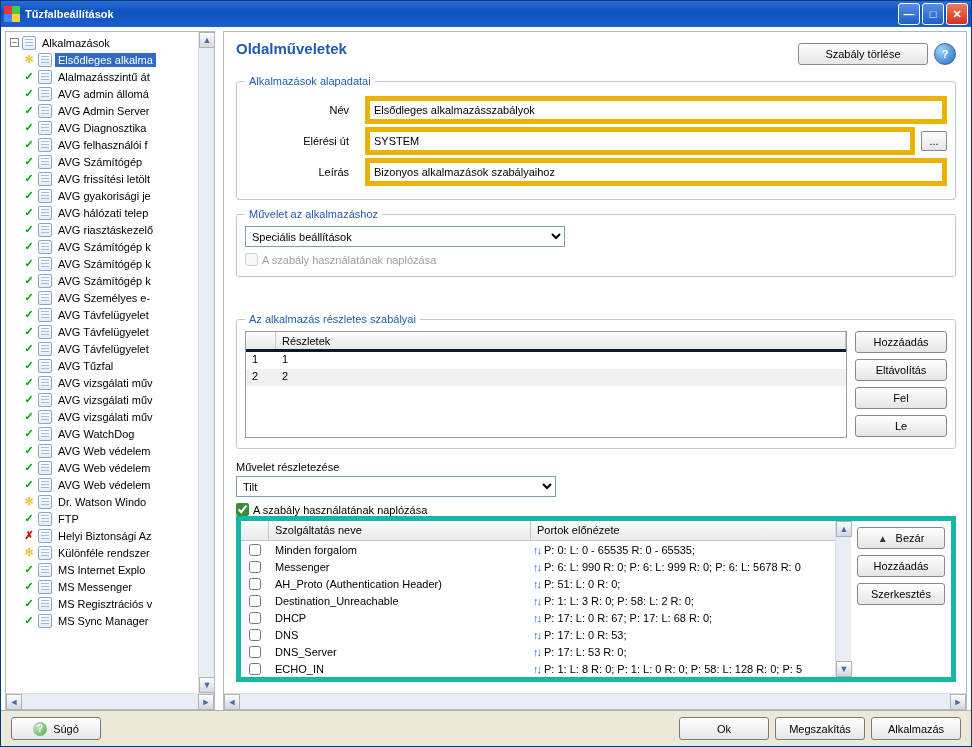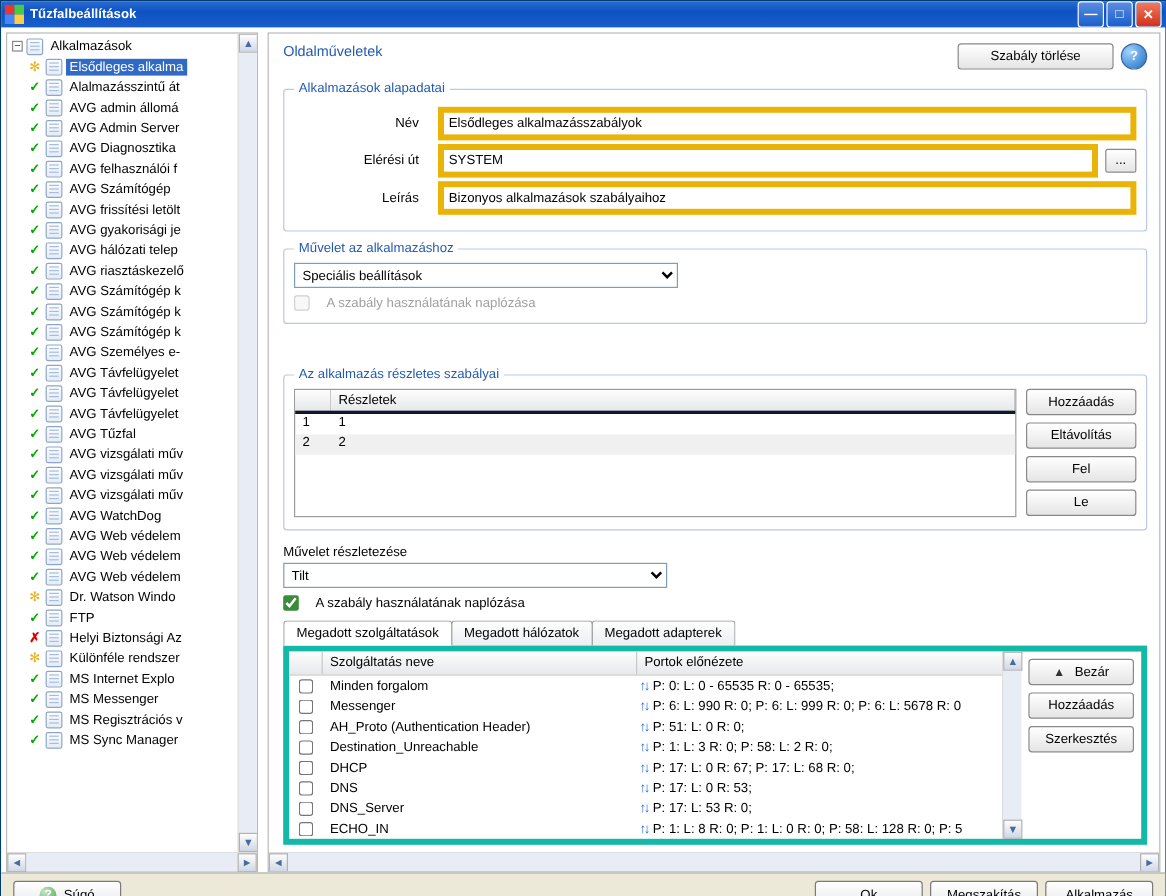--- a/index.html
+++ b/index.html
@@ -30,32 +30,32 @@
 .tree-label { padding:1px 3px; }
 .tree-label.selected { background:#316ac5; color:#fff; }
 .scroll-v { width:16px; background:#f0f0f0; border-left:1px solid #ddd;display:flex;flex-direction:column;}
 .scroll-h { height:16px; background:#f0f0f0;border-top:1px solid #ddd;display:flex;}
 .sbtn{width:16px;height:16px;background:linear-gradient(#fdfdfd,#cfd8e6);border:1px solid #b2b2b2;display:flex;align-items:center;justify-content:center;font-size:9px;color:#4a6a9a;}
 .strack{flex:1;background:#e8ecf4;}
 .left-body{flex:1;display:flex;overflow:hidden;}
 
 .right-pane { flex: 1; display:flex;flex-direction:column; overflow:hidden; border:1px solid #b9b9b9; margin:4px 4px 0 8px; background:#fff;padding:0;}
 .right-inner{flex:1;overflow:hidden;padding:6px 10px 6px 12px;display:flex;flex-direction:column;}
-.page-title { color:#235ab1;font-weight:normal;font-size:12px;margin:2px 0 8px 0;}
+.page-title { color:#235ab1;font-weight:bold;font-size:15px;margin:2px 0 8px 0;}
 .top-actions { display:flex; justify-content:flex-end; gap:6px; margin:-22px 0 10px 0;}
 .btn { height:22px; padding:0 12px; background:linear-gradient(to bottom,#fff,#e5e5e5); border:1px solid #888; border-radius:3px; cursor:pointer; display:flex;align-items:center;justify-content:center;min-width:78px;}
 .helpbtn{width:22px;height:22px;border-radius:50%;background:radial-gradient(circle at 30% 30%,#9fd3ff,#1d6ec2);color:#fff;font-weight:bold;display:flex;align-items:center;justify-content:center;border:1px solid #39659e;cursor:pointer;}
 fieldset{border:1px solid #b9c8e3;border-radius:3px;padding:6px 8px 10px;margin-bottom:8px;}
 legend{color:#235ab1;padding:0 4px;}
 .row{display:flex;align-items:center;margin:3px 0;}
 .row label{width:120px;text-align:right;padding-right:16px;}
 .textinput{flex:1;height:28px;border:5px solid #eab308;padding:2px 4px;background:#fff;}
 .browsebtn{width:26px;height:20px;margin-left:6px;border:1px solid #888;background:linear-gradient(#fff,#e5e5e5);border-radius:2px;cursor:pointer;}
 select.combo{height:21px;border:1px solid #7f9db9;background:#fff;padding:1px 2px;}
-.chk{display:flex;align-items:center;gap:14px;}
+.chk{display:flex;align-items:center;gap:4px;}
 .chk input{width:13px;height:13px;accent-color:#3a8b3a;}
 .chk.disabled{color:#a0a0a0;}
 
 .rules-area{display:flex;gap:8px;}
 .rules-table{flex:1;border:1px solid #9c9c9c;background:#fff;}
 .rth{height:20px;display:flex;border-bottom:3px solid #0f172a;}
 .rth-cell{background:linear-gradient(#fdfdfd,#e7e8ea);border-right:1px solid #c8c8c8;padding:3px 6px;}
 .rth-cell.num{width:30px;border-right:1px solid #c8c8c8;}
 .rth-cell.det{flex:1;position:relative;}
 .resize-grip{position:absolute;right:0;top:0;width:6px;height:100%;cursor:col-resize;}
@@ -380,25 +380,20 @@
 
           <div class="op-label">Művelet részletezése</div>
           <select class="combo" style="width:320px">
             <option>Tilt</option>
           </select>
           <div class="chk" style="margin-top:6px">
             <input type="checkbox" checked="" style="">
             <span>A szabály használatának naplózása</span>
           </div>
 
-          <div class="tabs">
-            <div class="tab active">Megadott szolgáltatások</div>
-            <div class="tab">Megadott hálózatok</div>
-            <div class="tab">Megadott adapterek</div>
-          </div>
           <div class="tab-panel">
             <div class="svc-table">
               <div class="svc-head">
                 <div class="h1"></div>
                 <div class="h2">Szolgáltatás neve</div>
                 <div class="h3">Portok előnézete</div>
               </div>
               <div id="svc-rows">
                   <div class="svc-row">
                     <div class="c1">

